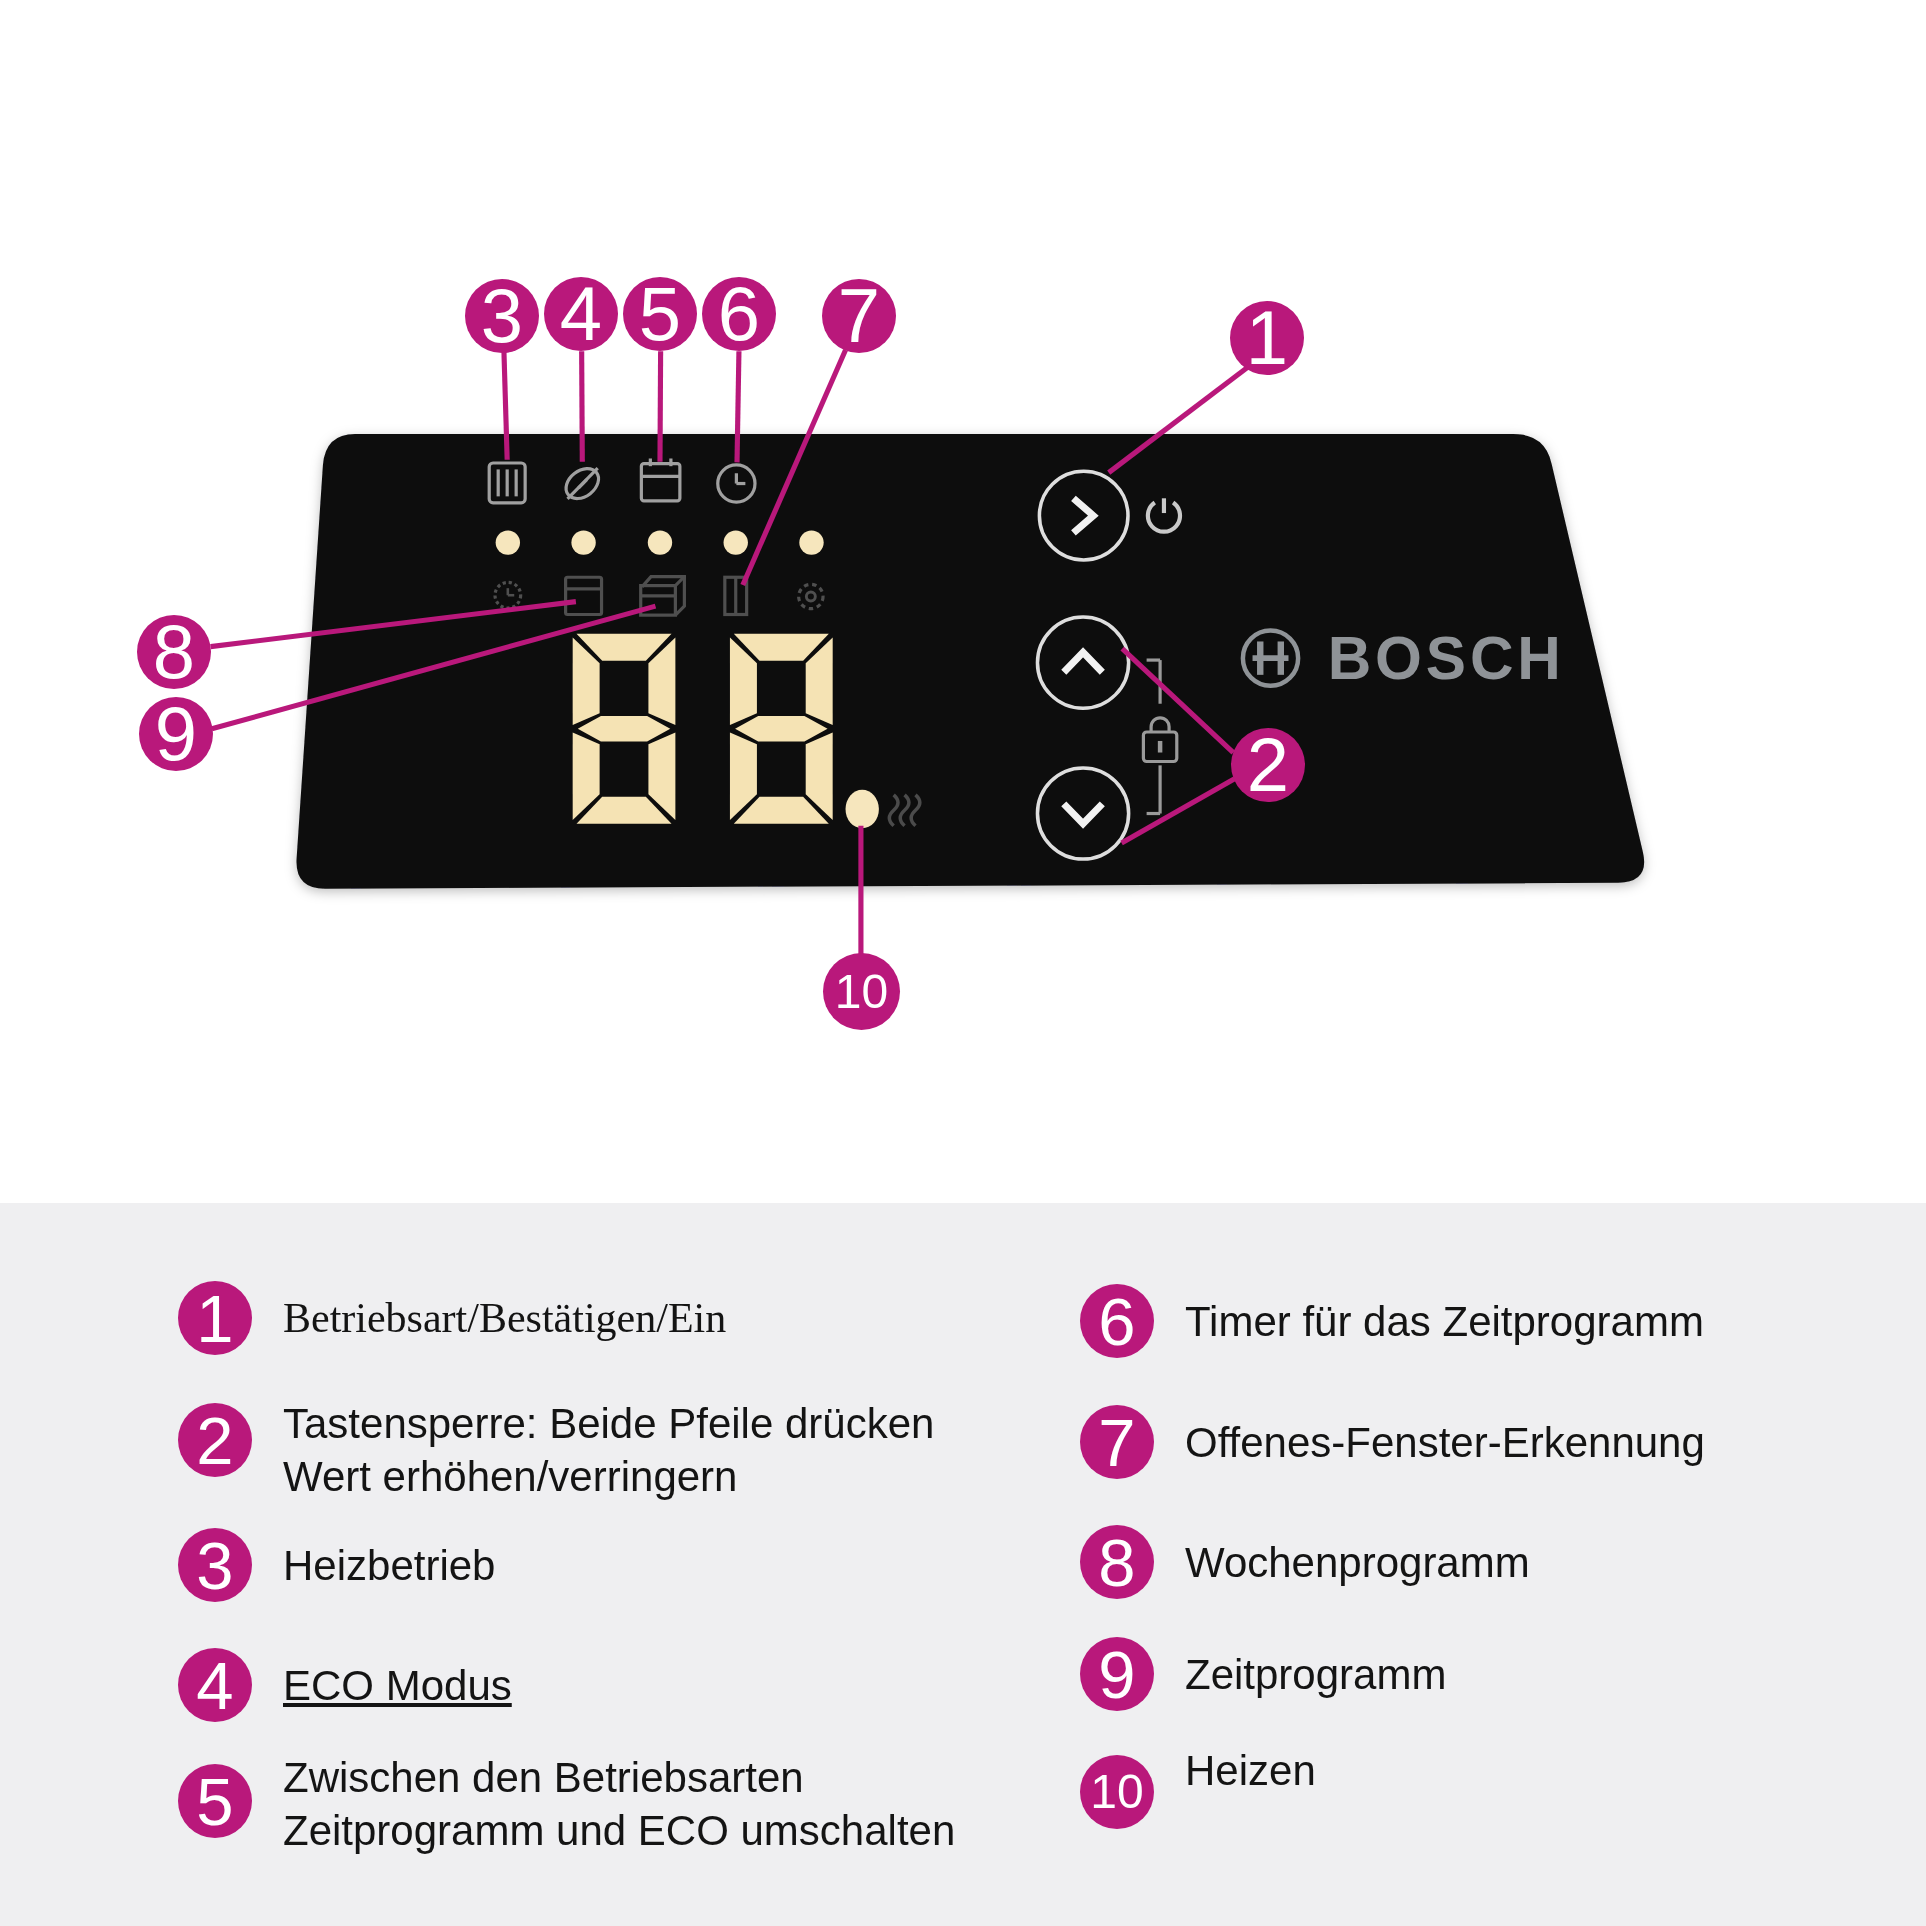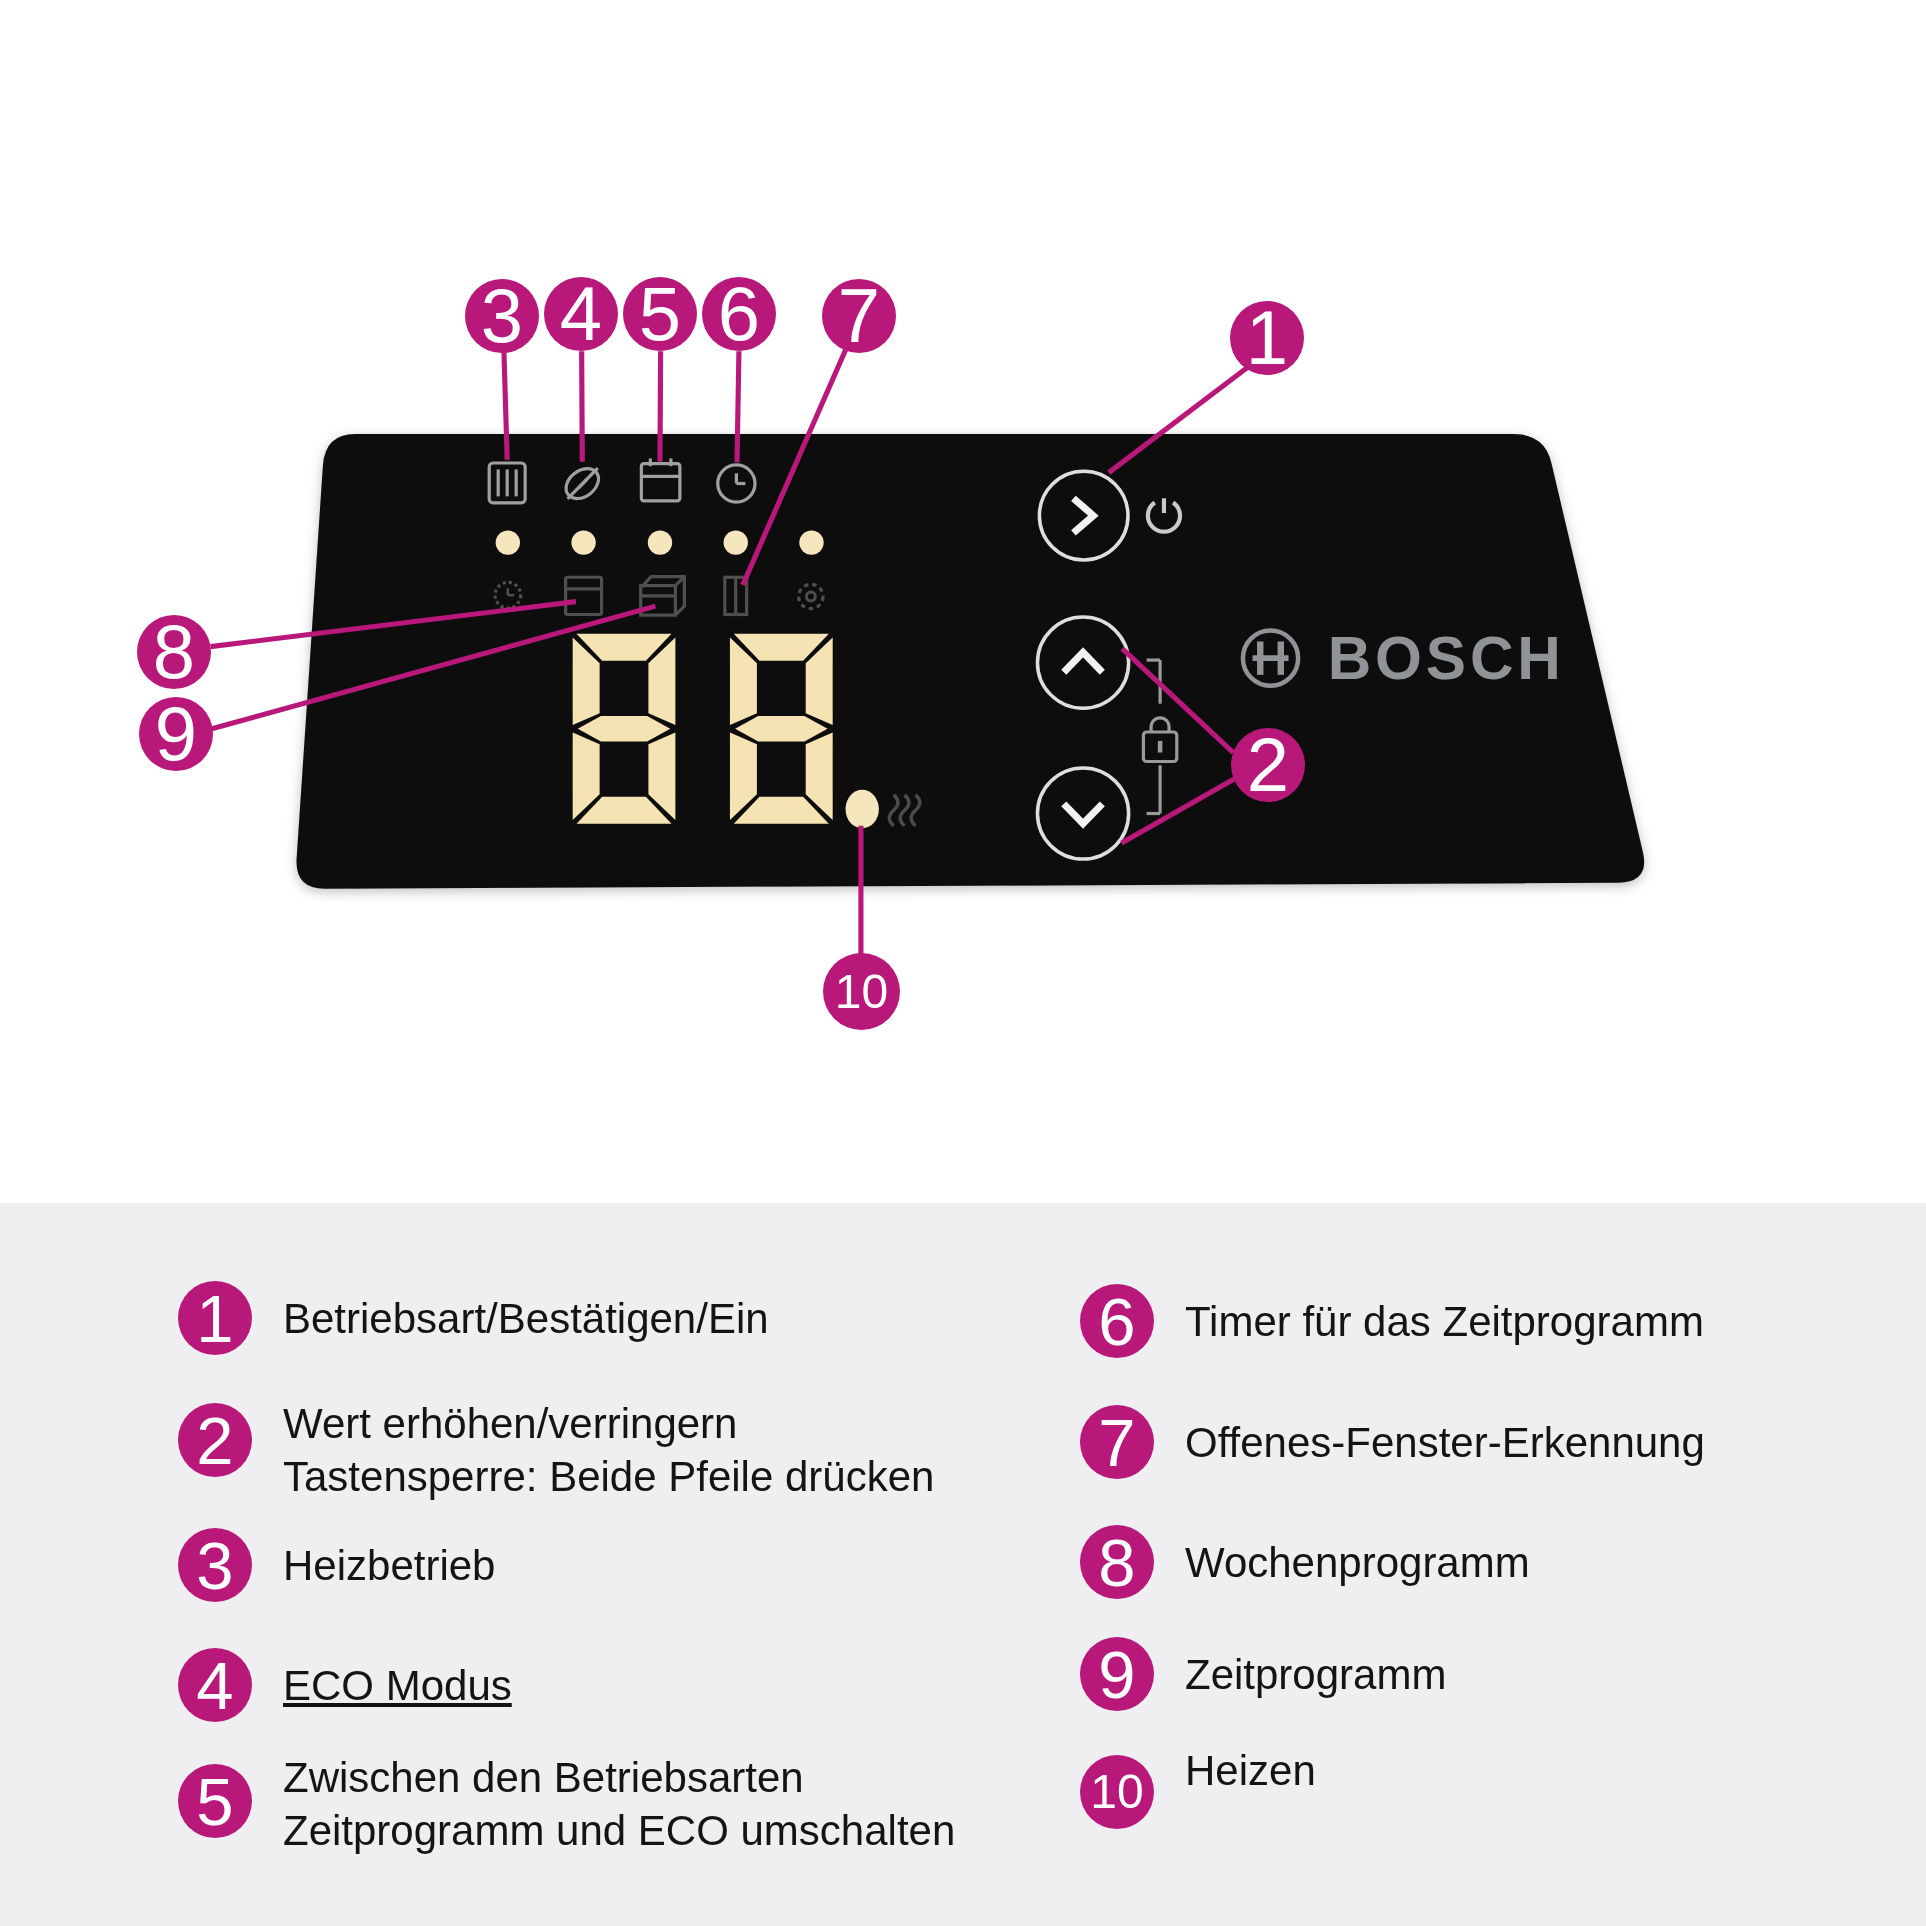--- a/index.html
+++ b/index.html
@@ -171,28 +171,28 @@
   <div class="callout" style="left:623px;top:277px;background:#b9187b;">5</div>
   <div class="callout" style="left:702px;top:277px;background:#b9187b;">6</div>
   <div class="callout" style="left:822px;top:279px;background:#b9187b;">7</div>
   <div class="callout" style="left:137px;top:615px;background:#b9187b;">8</div>
   <div class="callout" style="left:139px;top:697px;background:#b9187b;">9</div>
   <div class="callout small-num" style="left:823px;top:953px;width:77px;height:77px;background:#b9187b;">10</div>
 
   <div class="legend-band">
 
     <div class="legend-num" style="left:178px;top:78px;background:#b9187b;">1</div>
-    <div class="legend-text" style="left:283px;top:89px;">
+    <div class="legend-text" style="left:283px;top:89px;font-family:Liberation Serif, serif;">
       <div>Betriebsart/Bestätigen/Ein</div>
     </div>
 
     <div class="legend-num" style="left:178px;top:200px;background:#b9187b;">2</div>
     <div class="legend-text" style="left:283px;top:194px;">
+      <div>Tastensperre: Beide Pfeile drücken</div>
       <div>Wert erhöhen/verringern</div>
-      <div>Tastensperre: Beide Pfeile drücken</div>
     </div>
 
     <div class="legend-num" style="left:178px;top:325px;background:#b9187b;">3</div>
     <div class="legend-text" style="left:283px;top:336px;">
       <div>Heizbetrieb</div>
     </div>
 
     <div class="legend-num" style="left:178px;top:445px;background:#b9187b;">4</div>
     <div class="legend-text" style="left:283px;top:456px;text-decoration:underline;">
       <div>ECO Modus</div>

